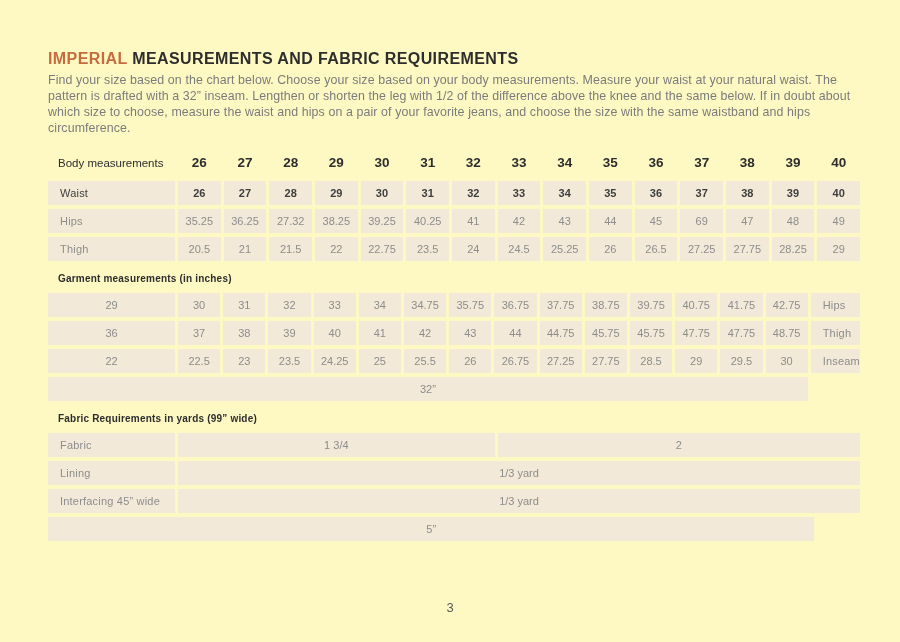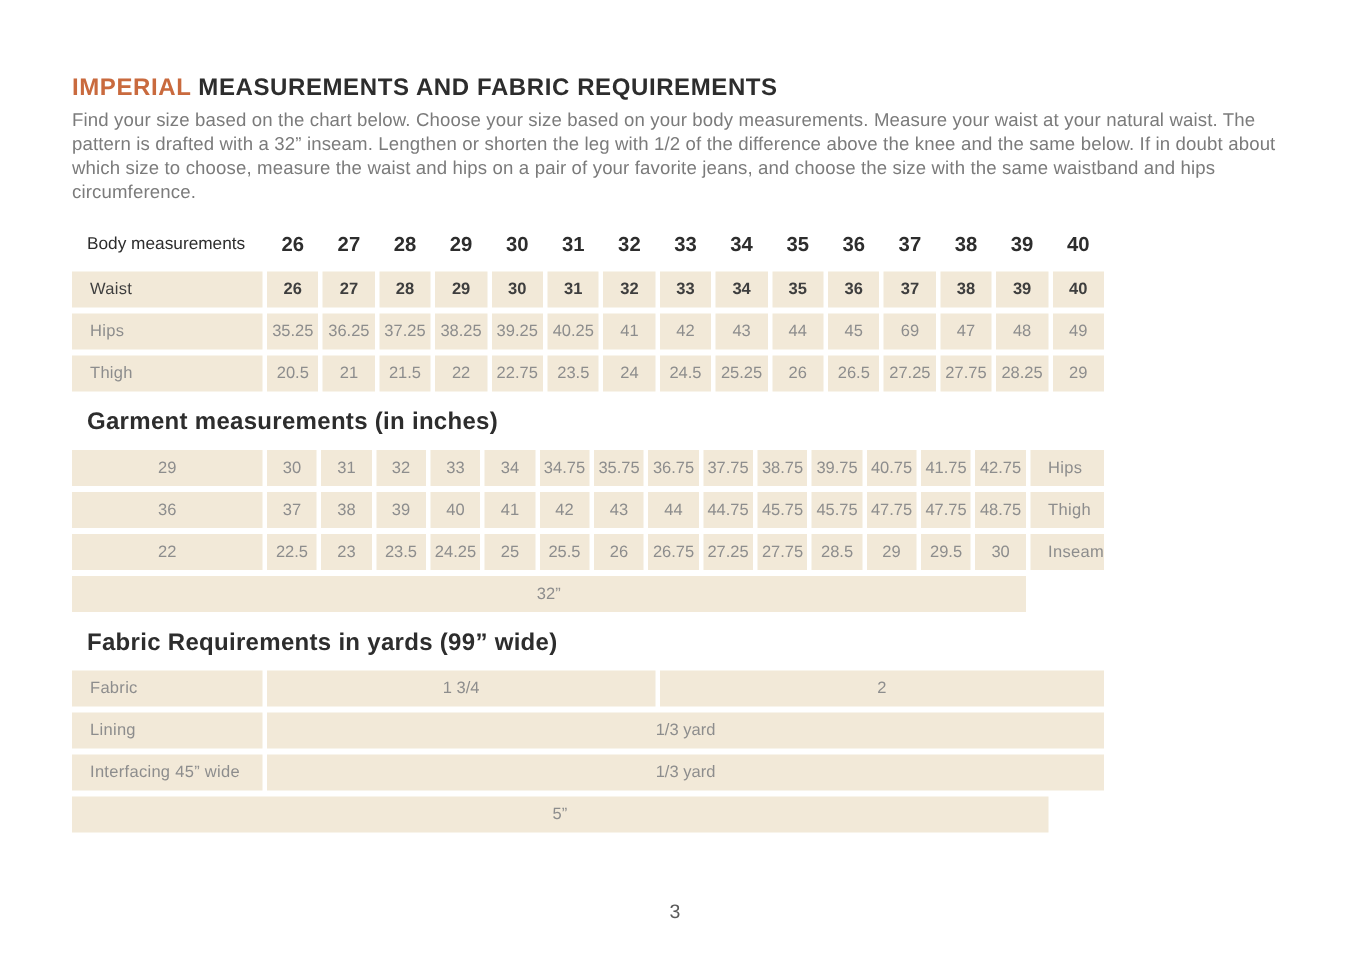--- a/index.html
+++ b/index.html
@@ -1,47 +1,47 @@
 <!DOCTYPE html>
 <html><head>
 <meta charset="utf-8">
 <style>
   * { margin:0; padding:0; box-sizing:border-box; }
   html,body { background:#e9e9e9; }
   .page {
-    width:900px; height:642px; background:#ffffff; position:relative;
+    width:900px; height:642px; background:#fef9c3; position:relative;
     margin:0 auto; overflow:hidden;
     font-family:"Liberation Sans", sans-serif;
     --accent:#c96a3e; --cream:#f2e9d8; --dark:#2d2d2d; --mid:#3e3e3e; --gray:#8d8d8d; --intro:#7b7b7b;
   }
   .content { position:absolute; left:48px; top:0; width:812px; }
 
   .title { margin-top:50px; font-size:16px; font-weight:bold; letter-spacing:0.4px; color:var(--dark); }
   .title .hl { color:var(--accent); }
 
   .intro { margin-top:5px; font-size:12.4px; line-height:15.9px; letter-spacing:0.1px; color:var(--intro); }
 
   .size-table {
     display:grid;
     grid-template-columns:127px repeat(15, 1fr);
     column-gap:3px; row-gap:4px;
-    width:688px;
+    width:812px;
   }
   .tbl-body { margin-top:16px; }
   .hdr-cell { background:none; height:20px; display:flex; align-items:center; margin-bottom:4px; }
   .hdr-label { font-size:11.5px; color:var(--dark); padding-left:10px; }
   .hdr-size { justify-content:center; font-size:13.5px; font-weight:bold; color:var(--dark); }
 
   .cell { background:var(--cream); height:24px; display:flex; align-items:center; font-size:11px; color:var(--gray); }
   .cell.label { padding-left:12px; justify-content:flex-start; letter-spacing:0.2px; }
   .cell.val { justify-content:center; }
   .cell.dark { color:var(--mid); font-weight:bold; }
   .cell.label.dark { font-weight:normal; color:var(--mid); }
 
-  .section-heading { font-size:16px; color:var(--dark); letter-spacing:0.2px; margin:12px 0 9px 10px; }
+  .section-heading { font-size:10px; color:var(--dark); letter-spacing:0.2px; margin:12px 0 9px 10px; }
 
   .page-number {
     position:absolute; top:600px; left:0; width:900px; text-align:center;
     font-size:13px; color:#5a5a5a;
   }
 </style>
 </head>
 <body>
 
 <div class="page" style="--accent: #c96a3e; --cream: #f2e9d8; --dark: #2d2d2d; --gray: #8d8d8d;">
@@ -80,21 +80,21 @@
         <div class="cell val dark">34</div>
         <div class="cell val dark">35</div>
         <div class="cell val dark">36</div>
         <div class="cell val dark">37</div>
         <div class="cell val dark">38</div>
         <div class="cell val dark">39</div>
         <div class="cell val dark">40</div>
         <div class="cell label">Hips</div>
         <div class="cell val">35.25</div>
         <div class="cell val">36.25</div>
-        <div class="cell val">37.25</div>
+        <div class="cell val">27.32</div>
         <div class="cell val">38.25</div>
         <div class="cell val">39.25</div>
         <div class="cell val">40.25</div>
         <div class="cell val">41</div>
         <div class="cell val">42</div>
         <div class="cell val">43</div>
         <div class="cell val">44</div>
         <div class="cell val">45</div>
         <div class="cell val">69</div>
         <div class="cell val">47</div>

